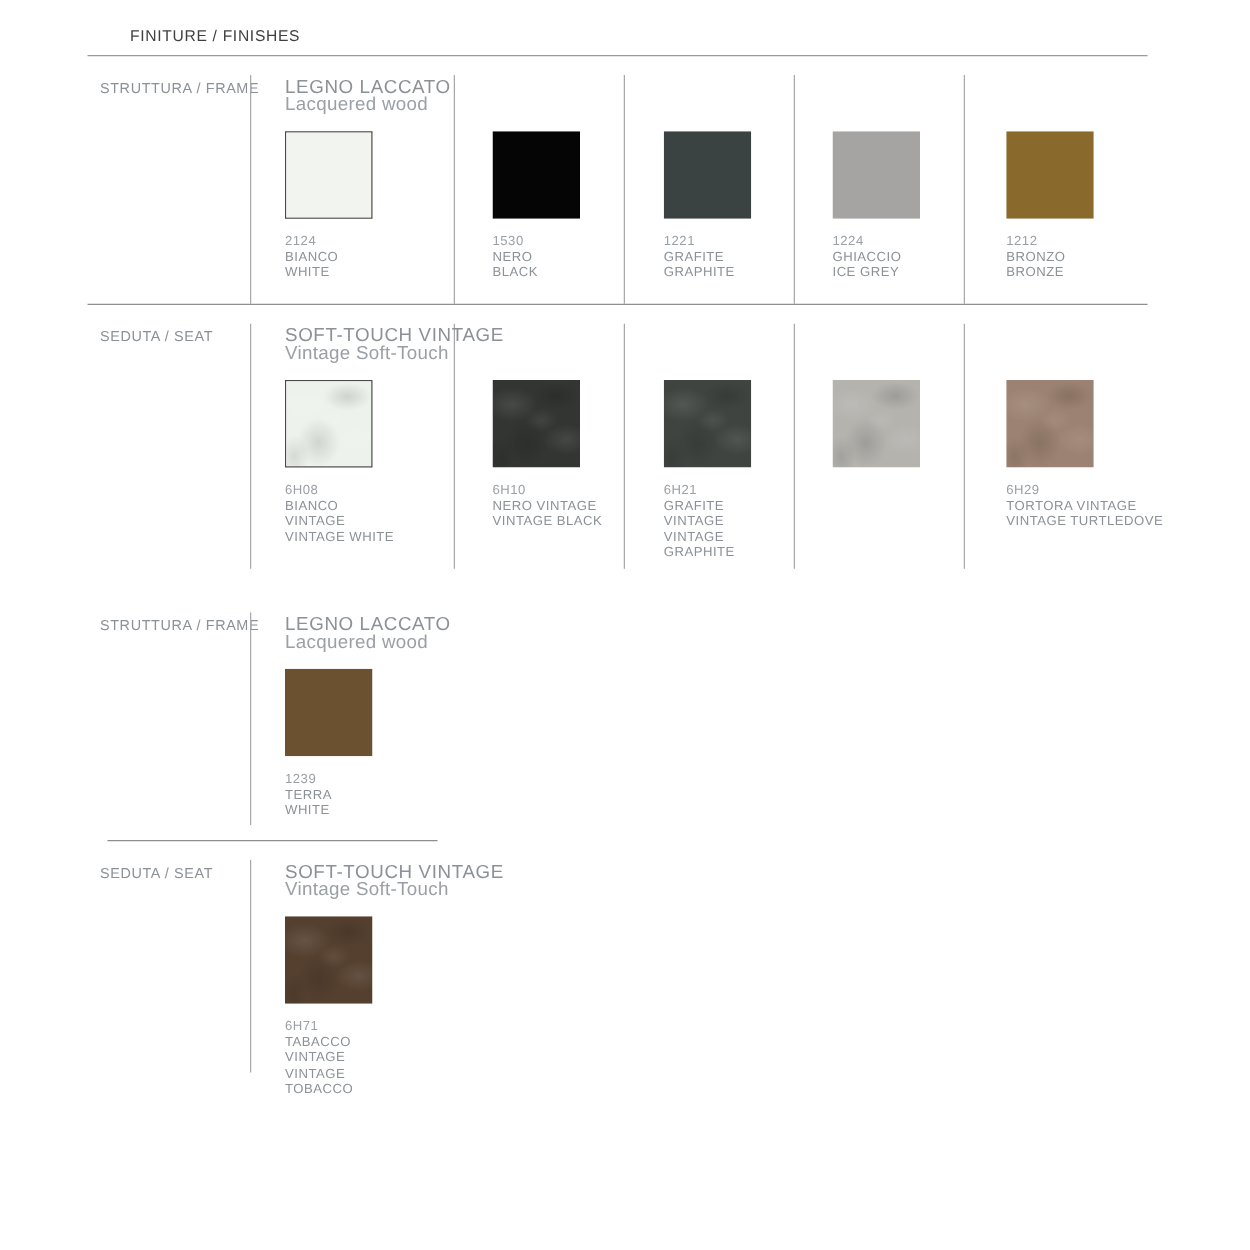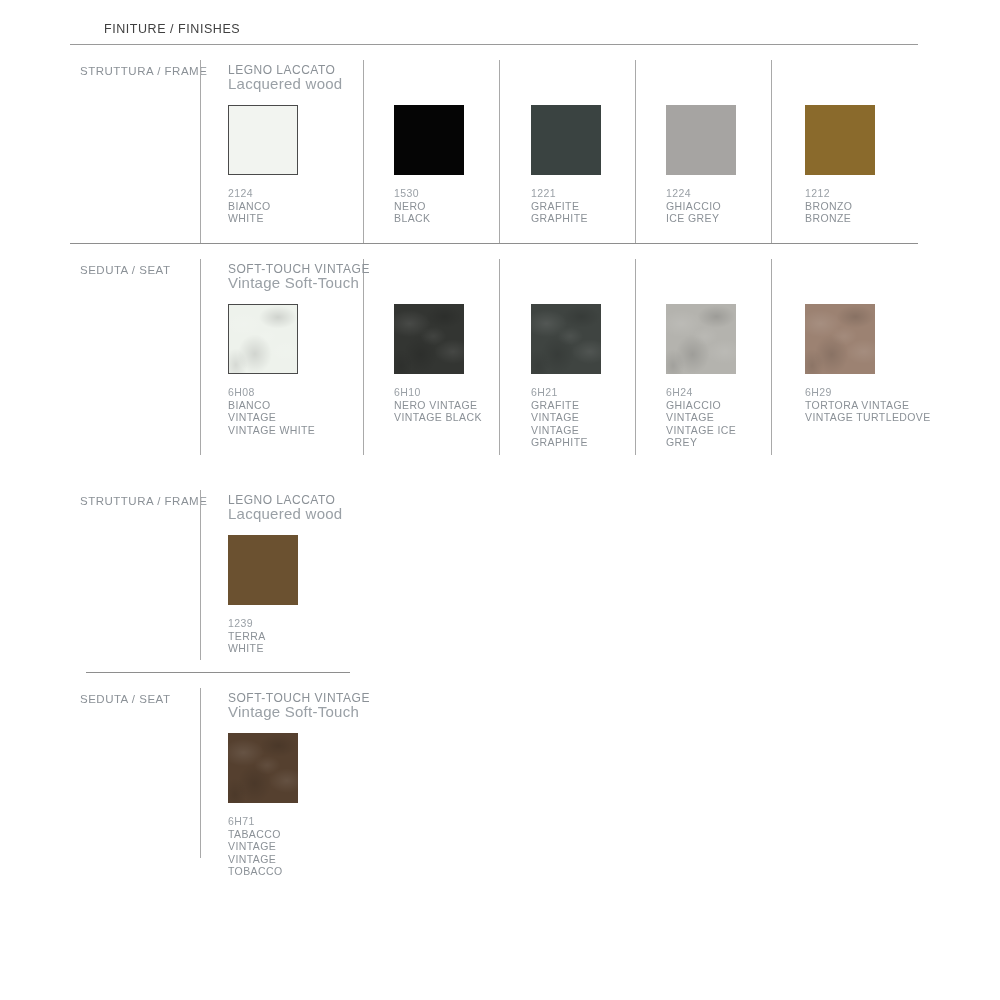--- a/index.html
+++ b/index.html
@@ -57,21 +57,21 @@
     color: #8b9197;
     white-space: nowrap;
   }
 
   
   .mat-head {
     position: absolute;
     white-space: nowrap;
   }
   .mat-it {
-    font-size: 12px;
+    font-size: 15px;
     letter-spacing: 0.5px;
     color: #8b9197;
     line-height: 14px;
   }
   .mat-en {
     font-size: 15px;
     letter-spacing: 0.25px;
     color: #9aa0a6;
     line-height: 14px;
   }
@@ -212,25 +212,20 @@
         <div class="codeblock">
           <span class="code nm">6H21</span>
           <span class="nm">GRAFITE VINTAGE</span>
           <span class="en">VINTAGE GRAPHITE</span>
         </div>
       </div>
       <div class="cell" style="left: 666px; top: 304px;">
         <div class="swatch">
           <div class="tex" style="background: radial-gradient(34px 22px at 22% 28%, rgba(255, 255, 255, 0.1), transparent 62%), radial-gradient(30px 18px at 72% 18%, rgba(0, 0, 0, 0.13), transparent 64%), radial-gradient(26px 30px at 38% 72%, rgba(0, 0, 0, 0.12), transparent 66%), radial-gradient(30px 20px at 84% 68%, rgba(255, 255, 255, 0.09), transparent 62%), radial-gradient(22px 16px at 56% 46%, rgba(255, 255, 255, 0.07), transparent 60%), radial-gradient(18px 26px at 10% 88%, rgba(0, 0, 0, 0.1), transparent 64%), linear-gradient(rgb(180, 179, 174), rgb(180, 179, 174));"></div>
         </div>
-        <div class="codeblock">
-          <span class="code nm">6H24</span>
-          <span class="nm">GHIACCIO VINTAGE</span>
-          <span class="en">VINTAGE ICE GREY</span>
-        </div>
       </div>
       <div class="cell wide" style="left: 805px; top: 304px;">
         <div class="swatch">
           <div class="tex" style="background: radial-gradient(34px 22px at 22% 28%, rgba(255, 255, 255, 0.1), transparent 62%), radial-gradient(30px 18px at 72% 18%, rgba(0, 0, 0, 0.13), transparent 64%), radial-gradient(26px 30px at 38% 72%, rgba(0, 0, 0, 0.12), transparent 66%), radial-gradient(30px 20px at 84% 68%, rgba(255, 255, 255, 0.09), transparent 62%), radial-gradient(22px 16px at 56% 46%, rgba(255, 255, 255, 0.07), transparent 60%), radial-gradient(18px 26px at 10% 88%, rgba(0, 0, 0, 0.1), transparent 64%), linear-gradient(rgb(156, 130, 114), rgb(156, 130, 114));"></div>
         </div>
         <div class="codeblock">
           <span class="code nm">6H29</span>
           <span class="nm">TORTORA VINTAGE</span>
           <span class="en">VINTAGE TURTLEDOVE</span>
         </div>

